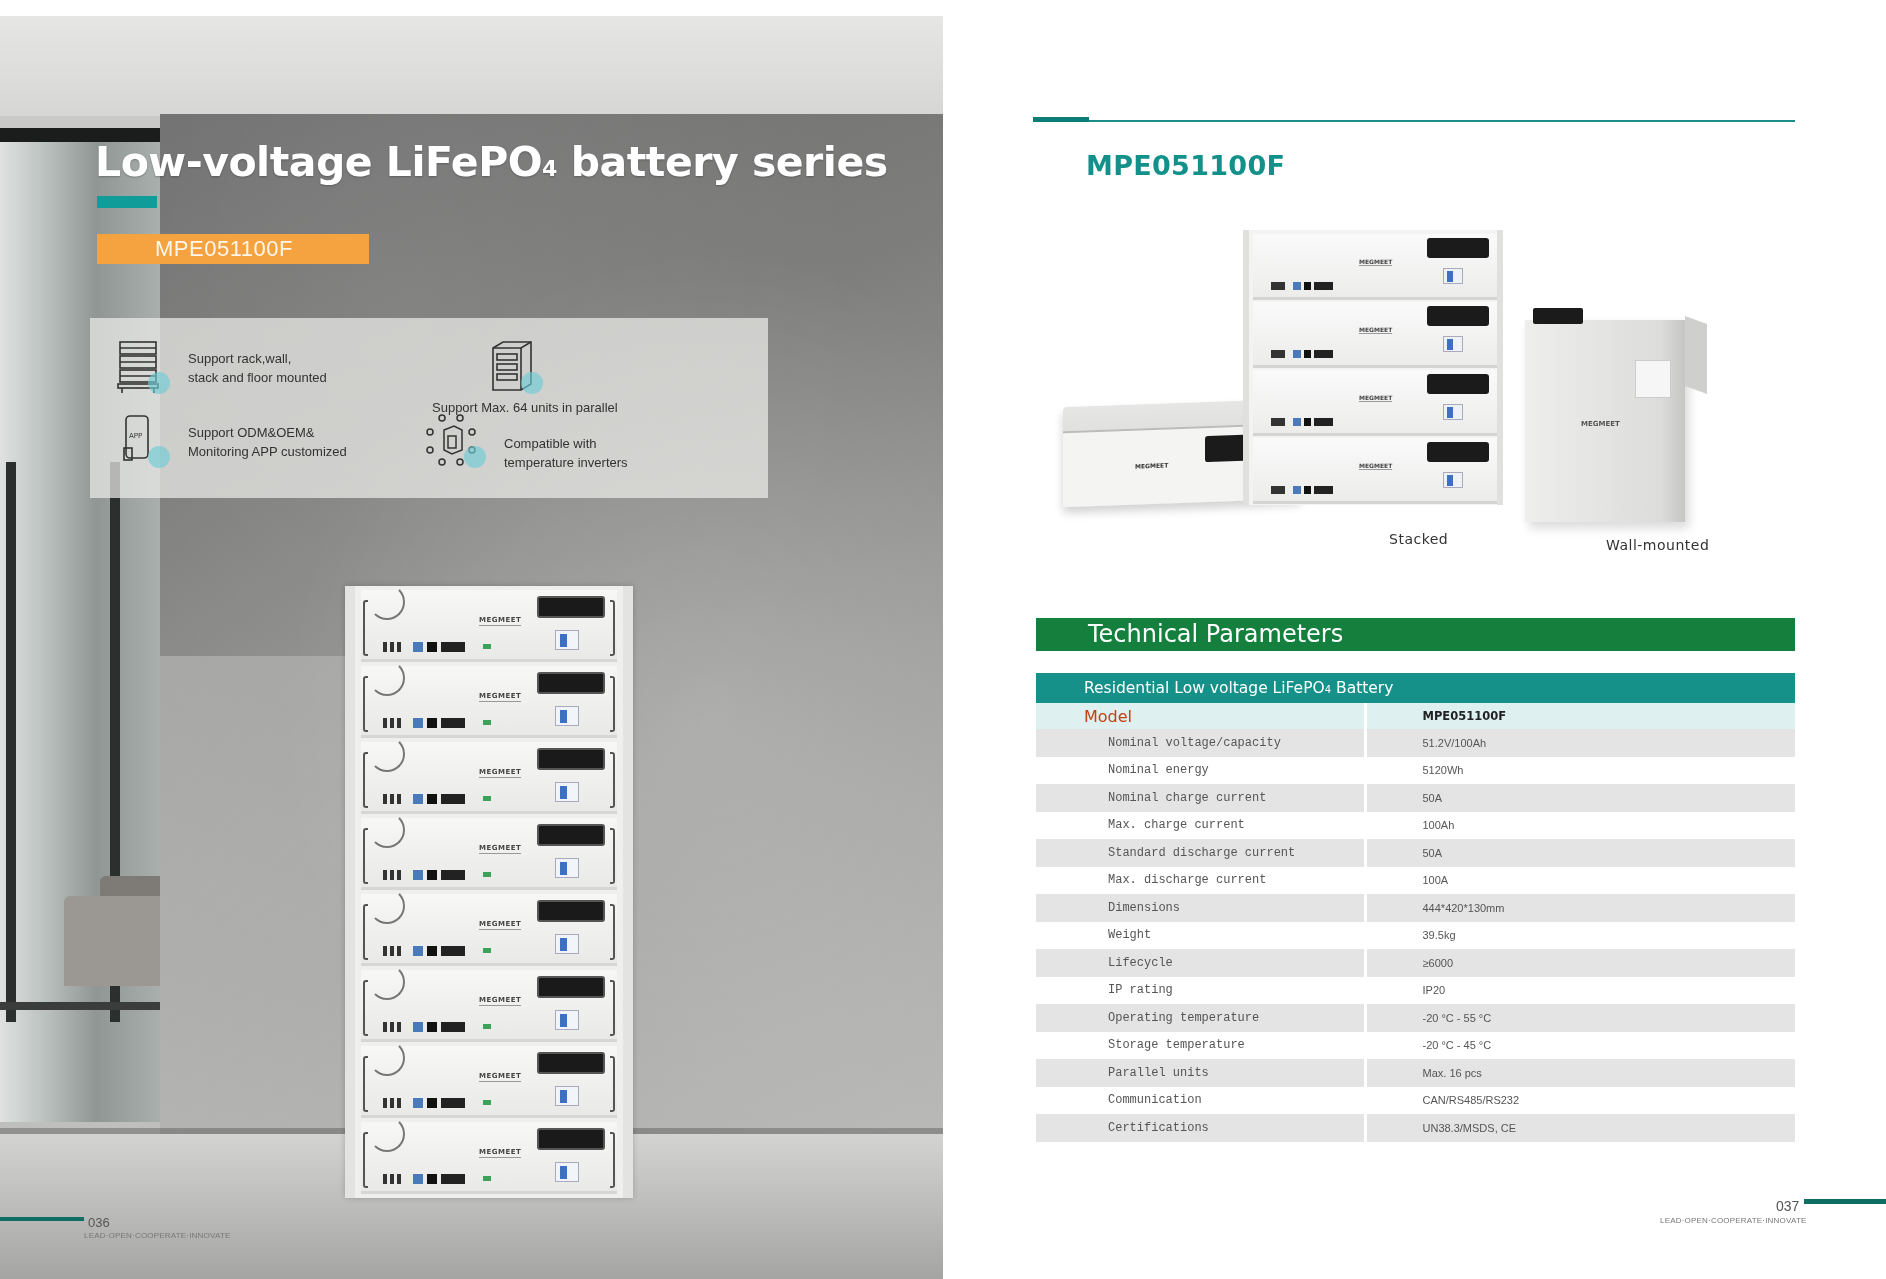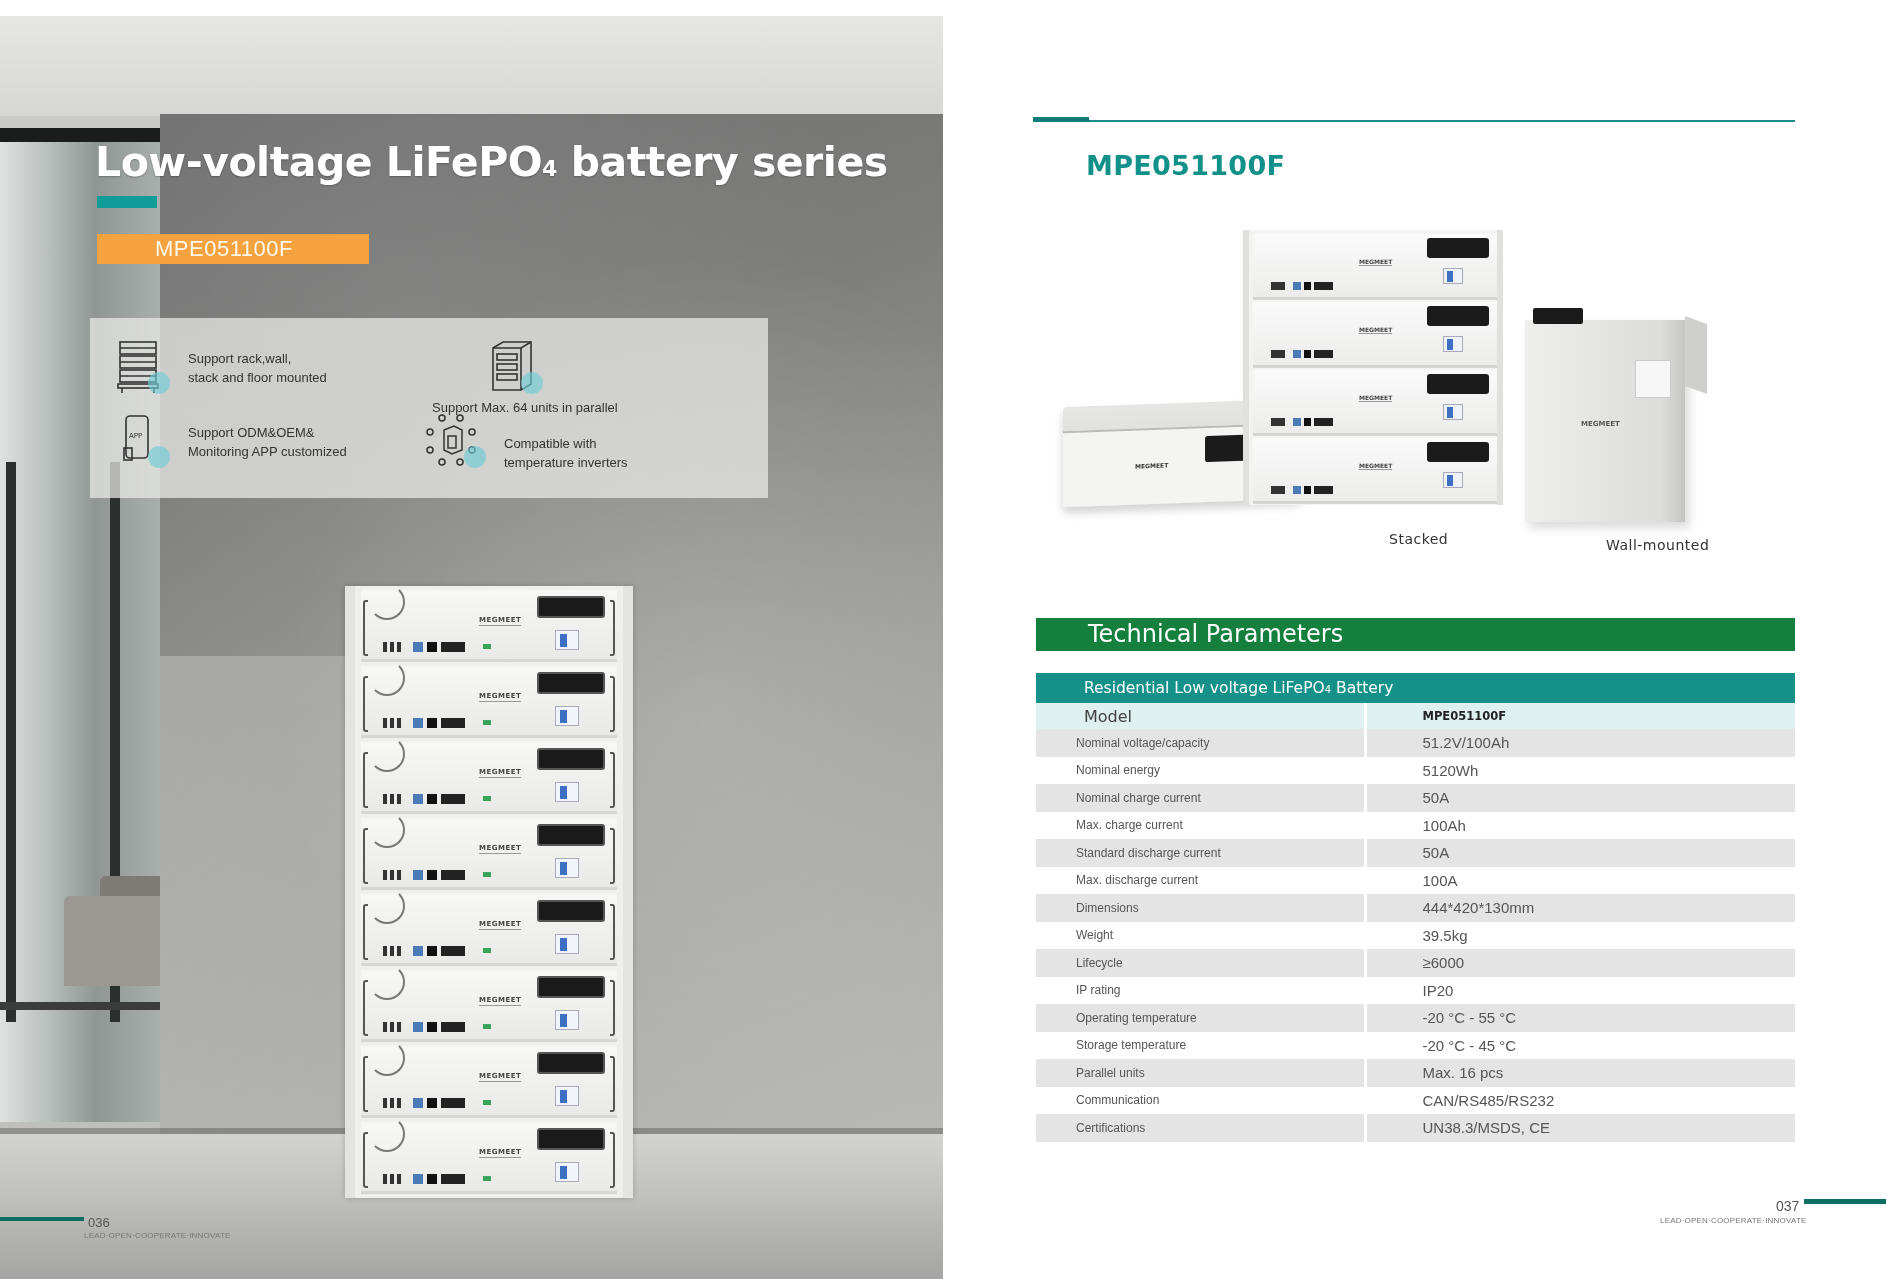--- a/index.html
+++ b/index.html
@@ -103,27 +103,27 @@
   .lbl-wall { left: 1606px; top: 537px; }
 
   .section-band { position: absolute; left: 93px; top: 618px; width: 759px; height: 33px; background: #15803d; }
   .section-band span { position: absolute; left: 52px; top: 2px; font-family: "DejaVu Sans", sans-serif; font-size: 24px; color: #ffffff; }
 
   .spec-table { position: absolute; left: 93px; top: 673px; width: 759px; border-collapse: collapse; }
   .spec-table .cap { background: #15918a; height: 30px; }
   .spec-table .cap td { color: #ffffff; font-family: "DejaVu Sans", sans-serif; font-size: 15.5px; padding-left: 48px; }
   .spec-table .cap td sub { font-size: 10px; vertical-align: baseline; }
   .spec-table .model-row { background: #dff0f1; height: 26px; }
-  .spec-table .model-row td.k { font-family: "DejaVu Sans", sans-serif; font-size: 16px; color: #404040; padding-left: 48px; }
+  .spec-table .model-row td.k { font-family: "DejaVu Sans", sans-serif; font-size: 16px; color: #c2410c; padding-left: 48px; }
   .spec-table .model-row td.v { font-family: "DejaVu Sans", sans-serif; font-size: 11.5px; font-weight: bold; color: #222; padding-left: 56px; }
   .spec-table tr.row { height: 27.5px; }
   .spec-table tr.row:nth-child(odd) { background: #e4e4e5; }
   .spec-table tr.row:nth-child(even) { background: #ffffff; }
-  .spec-table td.k { width: 329px; border-right: 3px solid #ffffff; font-family: Liberation Sans, sans-serif; font-size: 12px; color: #555; padding-left: 40px; }
-  .spec-table td.v { font-family: "Liberation Sans", sans-serif; font-size: 15px; color: #555; padding-left: 56px; }
+  .spec-table td.k { width: 329px; border-right: 3px solid #ffffff; font-family: Liberation Mono, monospace; font-size: 12px; color: #555; padding-left: 72px; }
+  .spec-table td.v { font-family: "Liberation Sans", sans-serif; font-size: 11px; color: #555; padding-left: 56px; }
 
   .footer-bar-r { position: absolute; left: 1804px; top: 1199px; width: 82px; height: 5px; background: #0f6e63; }
   .page-num-r { position: absolute; left: 1776px; top: 1198px; font-family: "Liberation Sans", sans-serif; font-size: 14px; color: #555; }
   .tagline-r { position: absolute; left: 1660px; top: 1216px; font-family: "Liberation Sans", sans-serif; font-size: 8px; color: #777; letter-spacing: 0.2px; }
 </style>
 </head>
 <body>
 
 <div class="left-page">
   <div class="ceiling"></div>

